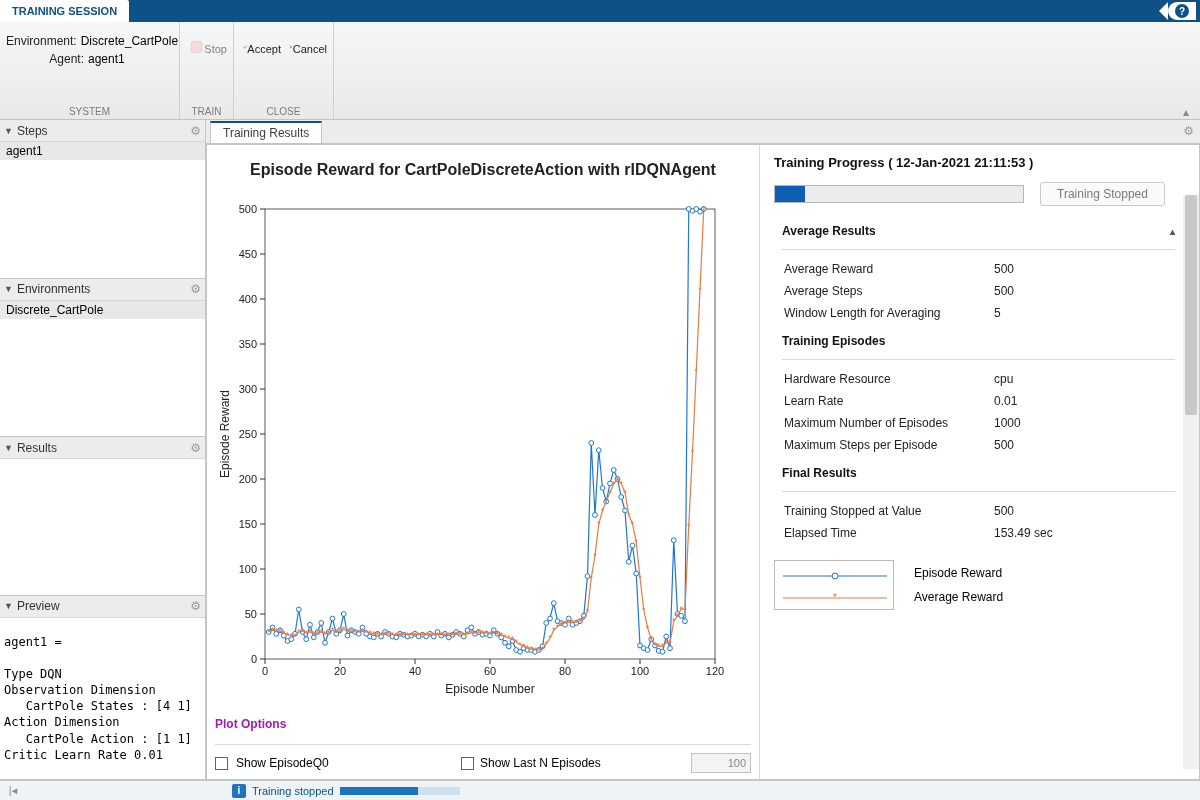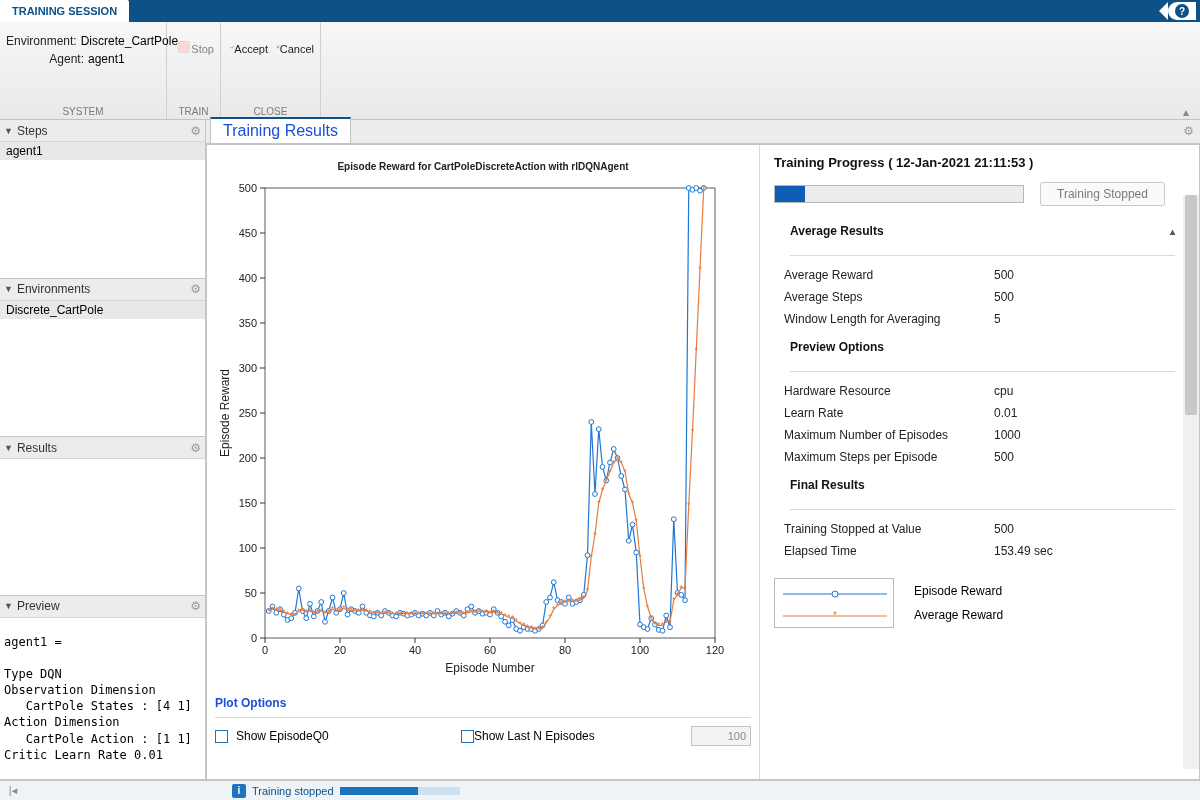--- a/index.html
+++ b/index.html
@@ -29,41 +29,41 @@
   .panelHdr{height:22px;background:#ececec;border-bottom:1px solid #d5d5d5;display:flex;align-items:center;padding:0 4px;font-size:12px;color:#333;}
   .panelHdr .tri{font-size:9px;margin-right:4px;color:#555;}
   .panelHdr .gear{margin-left:auto;color:#9a9a9a;font-size:12px;}
   .panelBody{flex:1;overflow:auto;font-size:12px;}
   .listItem{padding:2px 6px;background:#fff;}
   .listItem.sel{background:#e8e8e8;}
   .previewText{font-family:"Consolas",monospace;font-size:12px;white-space:pre;padding:16px 4px;line-height:1.35;}
   
   .center{flex:1;display:flex;flex-direction:column;background:#ececec;}
   .docTabs{height:24px;display:flex;align-items:flex-end;background:#ececec;padding-left:4px;border-bottom:1px solid #c5c5c5;position:relative;}
-  .docTab{background:#fff;border:1px solid #c5c5c5;border-bottom:none;padding:3px 12px;font-size:16px;color:#1d4ed8;border-top:2px solid #0d5187;}
+  .docTab{background:#fff;border:1px solid #c5c5c5;border-bottom:none;padding:3px 12px;font-size:12px;color:#404040;border-top:2px solid #0d5187;}
   .docTabs .gear{position:absolute;right:6px;top:4px;color:#9a9a9a;font-size:12px;}
   .docArea{flex:1;background:#fff;border:1px solid #c5c5c5;margin:0;display:flex;overflow:hidden;}
   .plotPane{flex:1;padding:16px 8px 8px 8px;min-width:0;}
-  .plotTitle{text-align:center;font-size:10px;font-weight:600;color:#222;margin-bottom:6px;}
+  .plotTitle{text-align:center;font-size:16px;font-weight:600;color:#222;margin-bottom:20px;}
   svg.chart{display:block;}
   .plotOptions{margin-top:18px;font-size:12px;}
-  .plotOptions .hdr{font-weight:600;color:#1d4ed8;border-bottom:1px solid #d9d9d9;padding-bottom:7px;margin-bottom:8px;}
+  .plotOptions .hdr{font-weight:600;color:#a21caf;border-bottom:1px solid #d9d9d9;padding-bottom:13px;margin-bottom:8px;}
   .plotOptions .row{display:flex;align-items:center;gap:6px;}
   .plotOptions input[type=text]{width:60px;height:20px;border:1px solid #c2c2c2;background:#f3f3f3;color:#888;text-align:right;padding-right:4px;font-size:11px;}
   .chk{width:13px;height:13px;border:1px solid #1e73be;display:inline-block;}
   
   .progressPane{width:440px;border-left:1px solid #d9d9d9;padding:10px 4px 10px 14px;font-size:12px;overflow:hidden;position:relative;}
   .progressPane .scrollbar{position:absolute;right:0;top:50px;bottom:10px;width:16px;background:#f0f0f0;}
   .progressPane .scrollbar .thumb{position:absolute;left:2px;right:2px;top:0;height:220px;background:#c8c8c8;border-radius:2px;}
   .progTitle{font-weight:700;font-size:13px;color:#111;margin-bottom:12px;}
   .progBarRow{display:flex;align-items:center;gap:16px;margin-bottom:18px;}
   .progBar{width:250px;height:18px;border:1px solid #b8b8b8;background:#ececec;}
   .progBar .fill{height:100%;background:#0d5fb3;}
   .statusPill{border:1px solid #c9c9c9;border-radius:3px;padding:4px 16px;color:#7a7a7a;background:#fafafa;}
-  .sectionHdr{font-weight:700;color:#111;border-bottom:1px solid #d9d9d9;padding-bottom:17px;margin:10px 20px 8px 16px;position:relative;}
+  .sectionHdr{font-weight:700;color:#111;border-bottom:1px solid #d9d9d9;padding-bottom:11px;margin:10px 20px 8px 8px;position:relative;}
   .sectionHdr .caret{position:absolute;right:0;top:2px;font-size:10px;color:#555;}
   .kv{display:flex;padding:4px 0 4px 10px;}
   .kv .k{width:210px;color:#222;}
   .kv .v{color:#222;}
   .legendBox{margin-top:16px;display:flex;align-items:center;gap:20px;}
   .legendSwatch{width:120px;height:50px;border:1px solid #bcbcbc;background:#fff;position:relative;}
   
   .statusbar{height:20px;background:#eef3f8;border-top:1px solid #c5c5c5;display:flex;align-items:center;font-size:11px;color:#0d5187;padding:0 6px;gap:6px;}
   .statusbar .navBack{width:14px;text-align:center;color:#888;}
   .statusbar .infoI{width:14px;height:14px;border-radius:2px;background:#1e73be;color:#fff;font-weight:bold;text-align:center;line-height:14px;font-size:10px;}
@@ -74,21 +74,21 @@
 <body>
 
 <div class="titlebar">
   <div class="tabTitle">TRAINING SESSION</div>
   <div class="helpbubble">
       <div class="helpQ">?</div>
     </div>
 </div>
 
 <div class="toolstrip">
-  <div class="tsGroup" style="width:167px;">
+  <div class="tsGroup" style="width:180px;">
     <div class="sysRows">
       <div>
           <span class="k">Environment:</span>
           <span class="v">Discrete_CartPole</span>
         </div>
       <div>
           <span class="k">Agent:</span>
           <span class="v">agent1</span>
         </div>
     </div>
@@ -461,21 +461,21 @@
             <text x="485" y="94" text-anchor="middle" font-size="9" fill="#e67b40">*</text>
             <text x="488.75" y="13" text-anchor="middle" font-size="9" fill="#e67b40">*</text>
           </svg>
         <div class="plotOptions">
           <div class="hdr">Plot Options</div>
           <div class="row">
             <label style="display:flex;align-items:center;gap:8px;width:240px;">
                 <span class="chk"></span>
                 <span>Show EpisodeQ0</span>
               </label>
-            <label style="display:flex;align-items:center;">
+            <label style="display:flex;align-items:center;gap:6px;">
                 <span class="chk"></span>
                 <span>Show Last N Episodes</span>
               </label>
             <div style="flex:1"></div>
             <input type="text" disabled="" value="100" style="">
           </div>
         </div>
       </div>
 
       <div class="progressPane">
@@ -496,21 +496,21 @@
               <span class="v">500</span>
             </div>
             <div class="kv">
               <span class="k">Average Steps</span>
               <span class="v">500</span>
             </div>
             <div class="kv">
               <span class="k">Window Length for Averaging</span>
               <span class="v">5</span>
             </div>
-            <div class="sectionHdr">Preview Options</div>
+            <div class="sectionHdr">Training Episodes</div>
             <div class="kv">
               <span class="k">Hardware Resource</span>
               <span class="v">cpu</span>
             </div>
             <div class="kv">
               <span class="k">Learn Rate</span>
               <span class="v">0.01</span>
             </div>
             <div class="kv">
               <span class="k">Maximum Number of Episodes</span>

